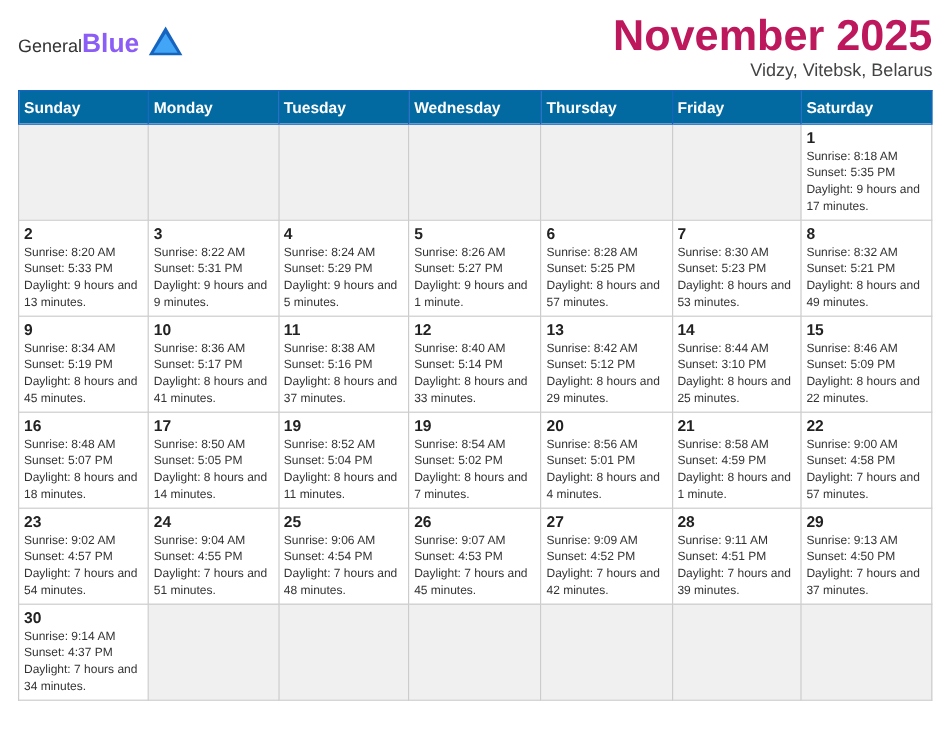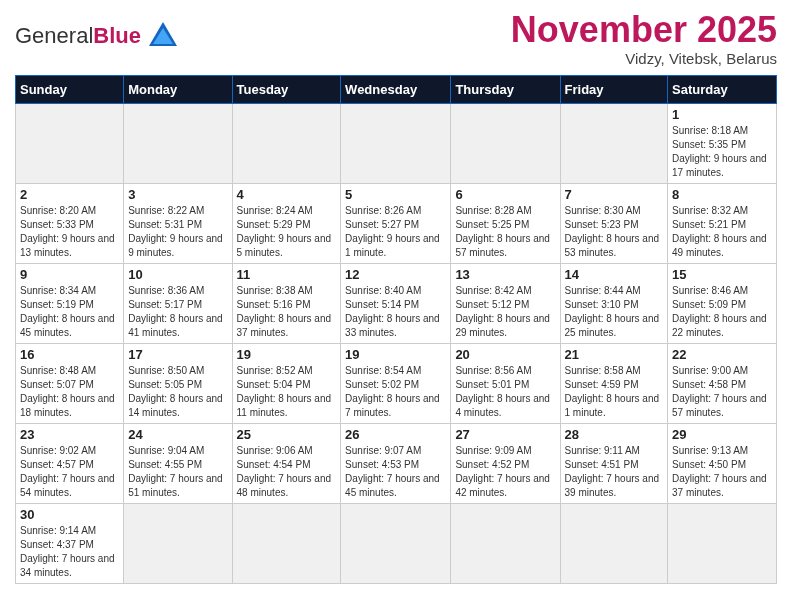--- a/index.html
+++ b/index.html
@@ -41,21 +41,21 @@
     .subtitle {
       font-size: 15px;
       color: #444;
     }
     .calendar {
       width: 100%;
       border-collapse: collapse;
       border: 1px solid #ccc;
     }
     .calendar th {
-      background-color: #0f172a;
+      background-color: #0369a1;
       color: #fff;
       font-size: 13px;
       font-weight: bold;
       padding: 6px 4px;
       text-align: left;
       border: 1px solid #1565c0;
     }
     .calendar td {
       vertical-align: top;
       border: 1px solid #ccc;
@@ -82,21 +82,21 @@
       line-height: 1.4;
     }
   </style>
 </head>
 <body>
 
 <div class="page">
   <div class="header">
     <div class="logo">
       <div>
-        <span style="font-size:22px;color:#333;">General</span><span style="font-size:22px;color:#be185d;font-weight:bold;">Blue</span>
+        <span style="font-size:15px;color:#333;">General</span><span style="font-size:22px;color:#8b5cf6;font-weight:bold;">Blue</span>
       </div>
       <svg class="logo-icon" viewBox="0 0 36 36">
         <polygon points="18,4 32,28 4,28" fill="#1565c0"></polygon>
         <polygon points="18,10 28,26 8,26" fill="#42a5f5"></polygon>
       </svg>
     </div>
     <div class="title-block">
       <div class="month-title">November 2025</div>
       <div class="subtitle">Vidzy, Vitebsk, Belarus</div>
     </div>

